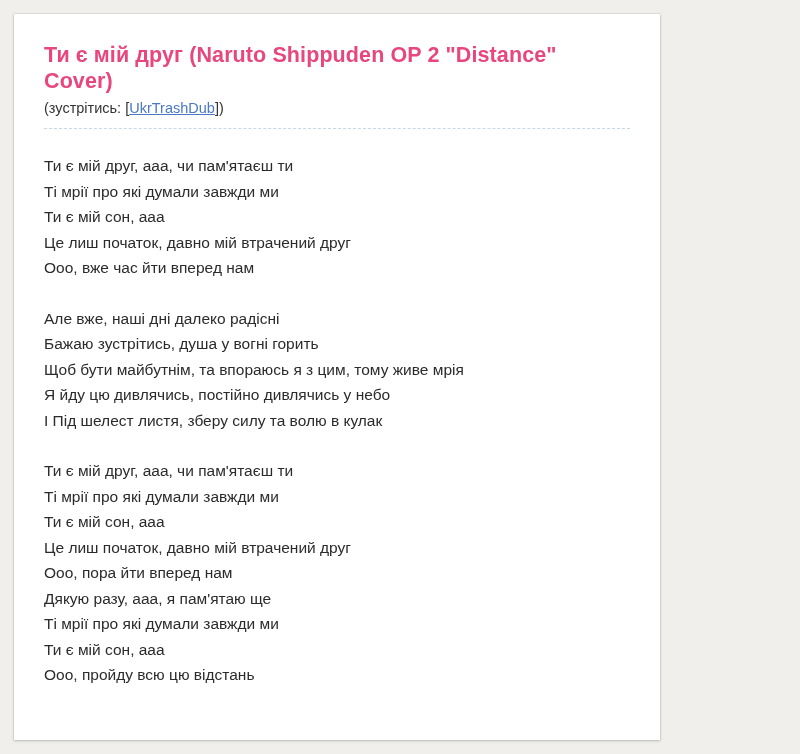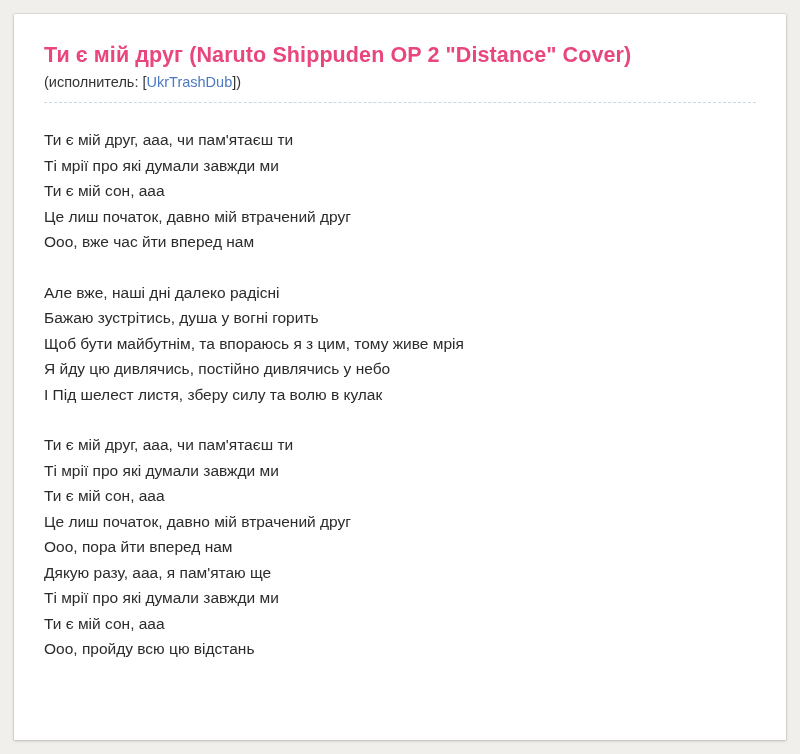--- a/index.html
+++ b/index.html
@@ -10,21 +10,21 @@
     width: 800px;
     height: 754px;
     background: #f0efeb;
     font-family: "Liberation Sans", sans-serif;
     overflow: hidden;
   }
   .page {
     position: absolute;
     left: 14px;
     top: 14px;
-    width: 772px;
+    width: 646px;
     height: 726px;
     background: #ffffff;
     box-shadow: 0 0 1px rgba(0,0,0,0.35), 0 1px 3px rgba(0,0,0,0.18);
     box-sizing: border-box;
     padding: 28px 30px 0 30px;
   }
   .title {
     color: #e8467c;
     font-size: 21.5px;
     font-weight: bold;
@@ -33,20 +33,21 @@
     letter-spacing: 0.1px;
   }
   .artist-line {
     font-size: 14.5px;
     color: #333333;
     padding-bottom: 12px;
     border-bottom: 1px dashed #c9d8e6;
   }
   .artist-link {
     color: #4a78c4;
+    text-decoration: underline;
     cursor: pointer;
   }
   .lyrics {
     margin-top: 20px;
     font-size: 15.5px;
     color: #2b2b2b;
     line-height: 25.5px;
   }
   .stanza {
     margin-bottom: 25px;
@@ -56,21 +57,21 @@
     white-space: pre-wrap;
   }
 </style>
 </head>
 <body>
 
 <div class="page">
 
   <h1 class="title">Ти є мій друг (Naruto Shippuden OP 2 "Distance" Cover)</h1>
 
-  <div class="artist-line"><span>(исполнитель: </span><span>[</span><span class="artist-link">UkrTrashDub</span><span>]</span><span>)</span></div>
+  <div class="artist-line"><span>(зустрітись: </span><span>[</span><span class="artist-link">UkrTrashDub</span><span>]</span><span>)</span></div>
 
   <div class="lyrics">
 
     <div class="stanza">
       <div class="line">Ти є мій друг, ааа, чи пам'ятаєш ти</div>
       <div class="line">Ті мрії про які думали завжди ми</div>
       <div class="line">Ти є мій сон, ааа</div>
       <div class="line">Це лиш початок, давно мій втрачений друг</div>
       <div class="line">Ооо, вже час йти вперед нам</div>
     </div>

